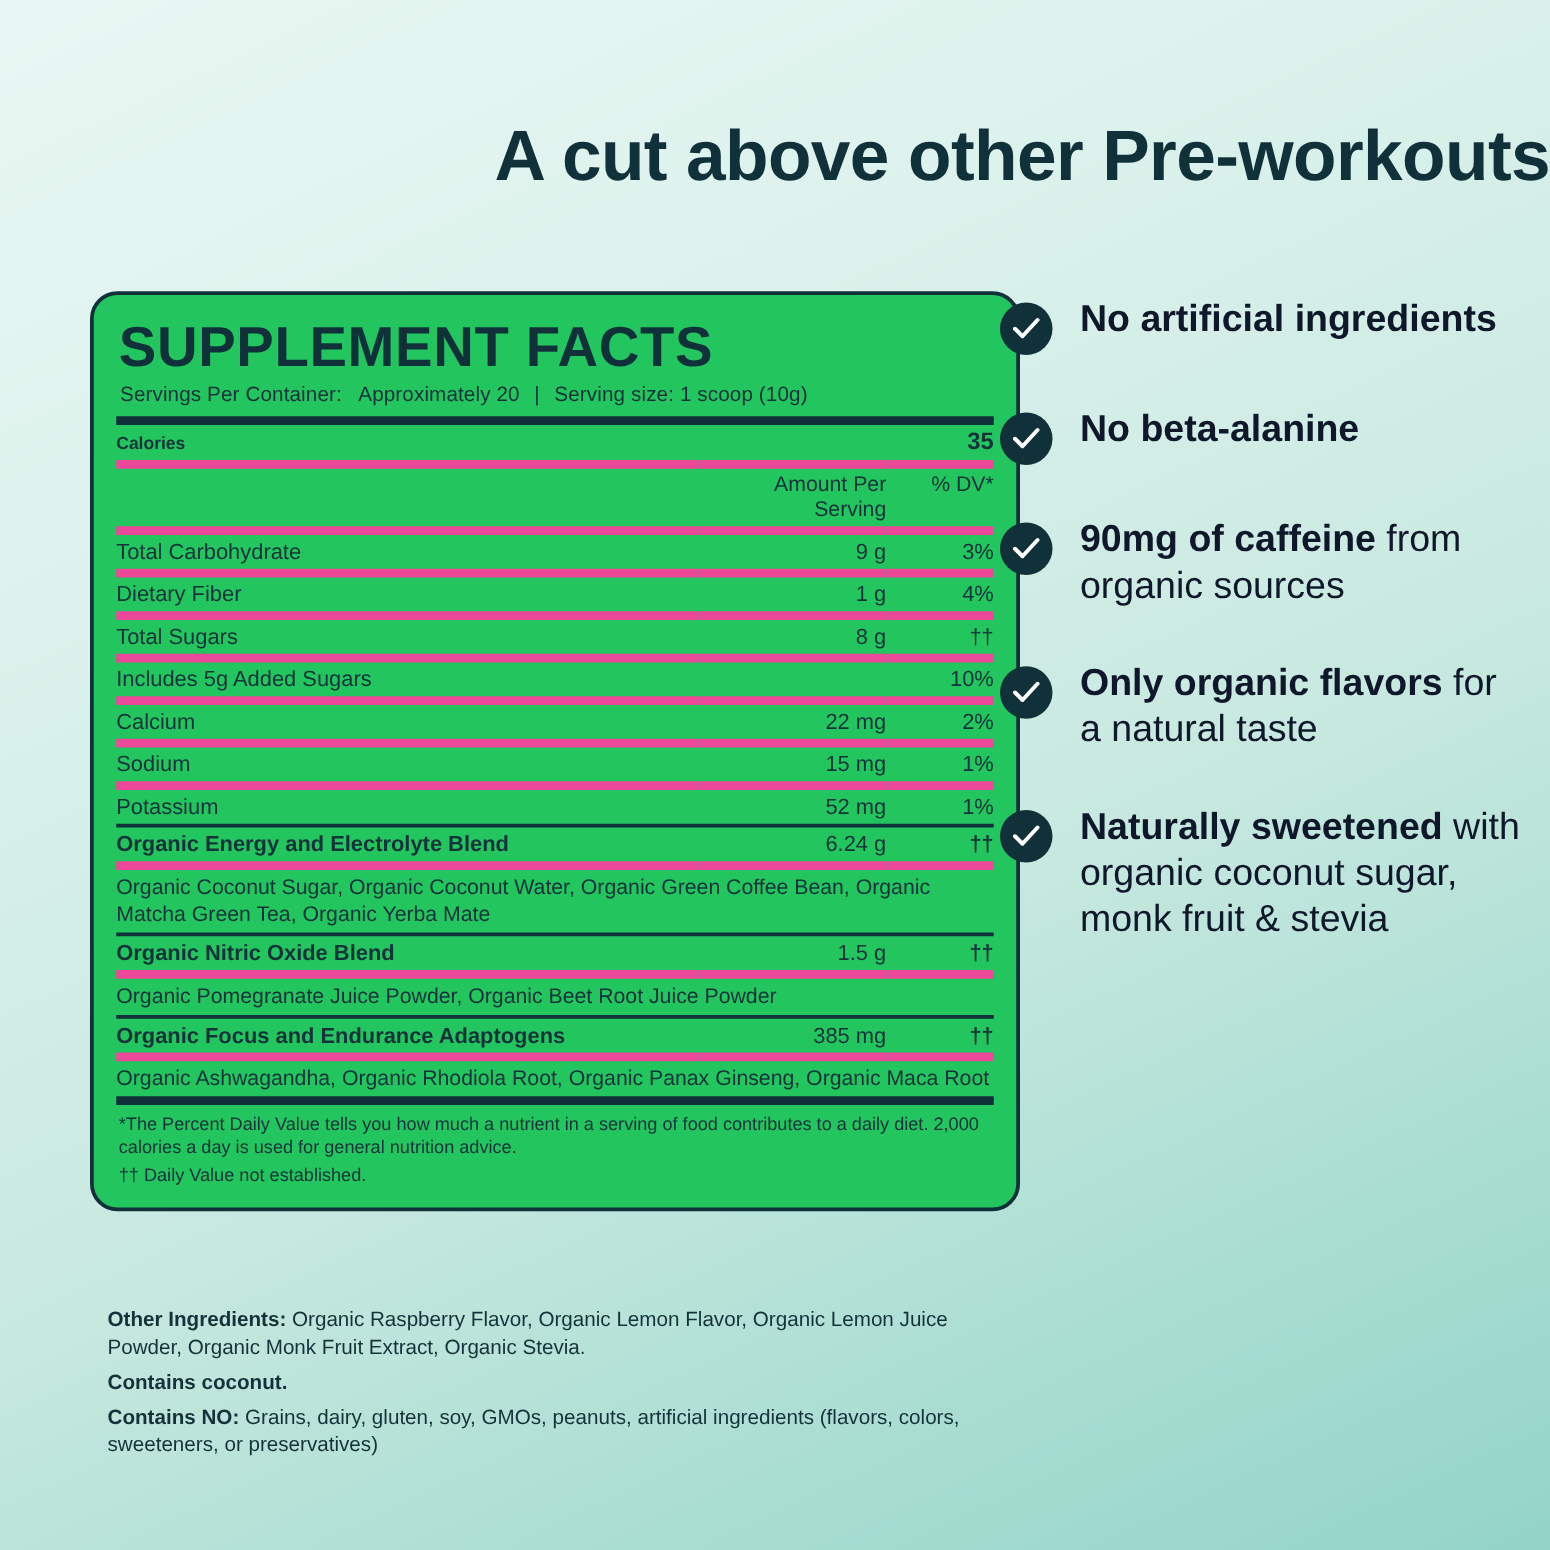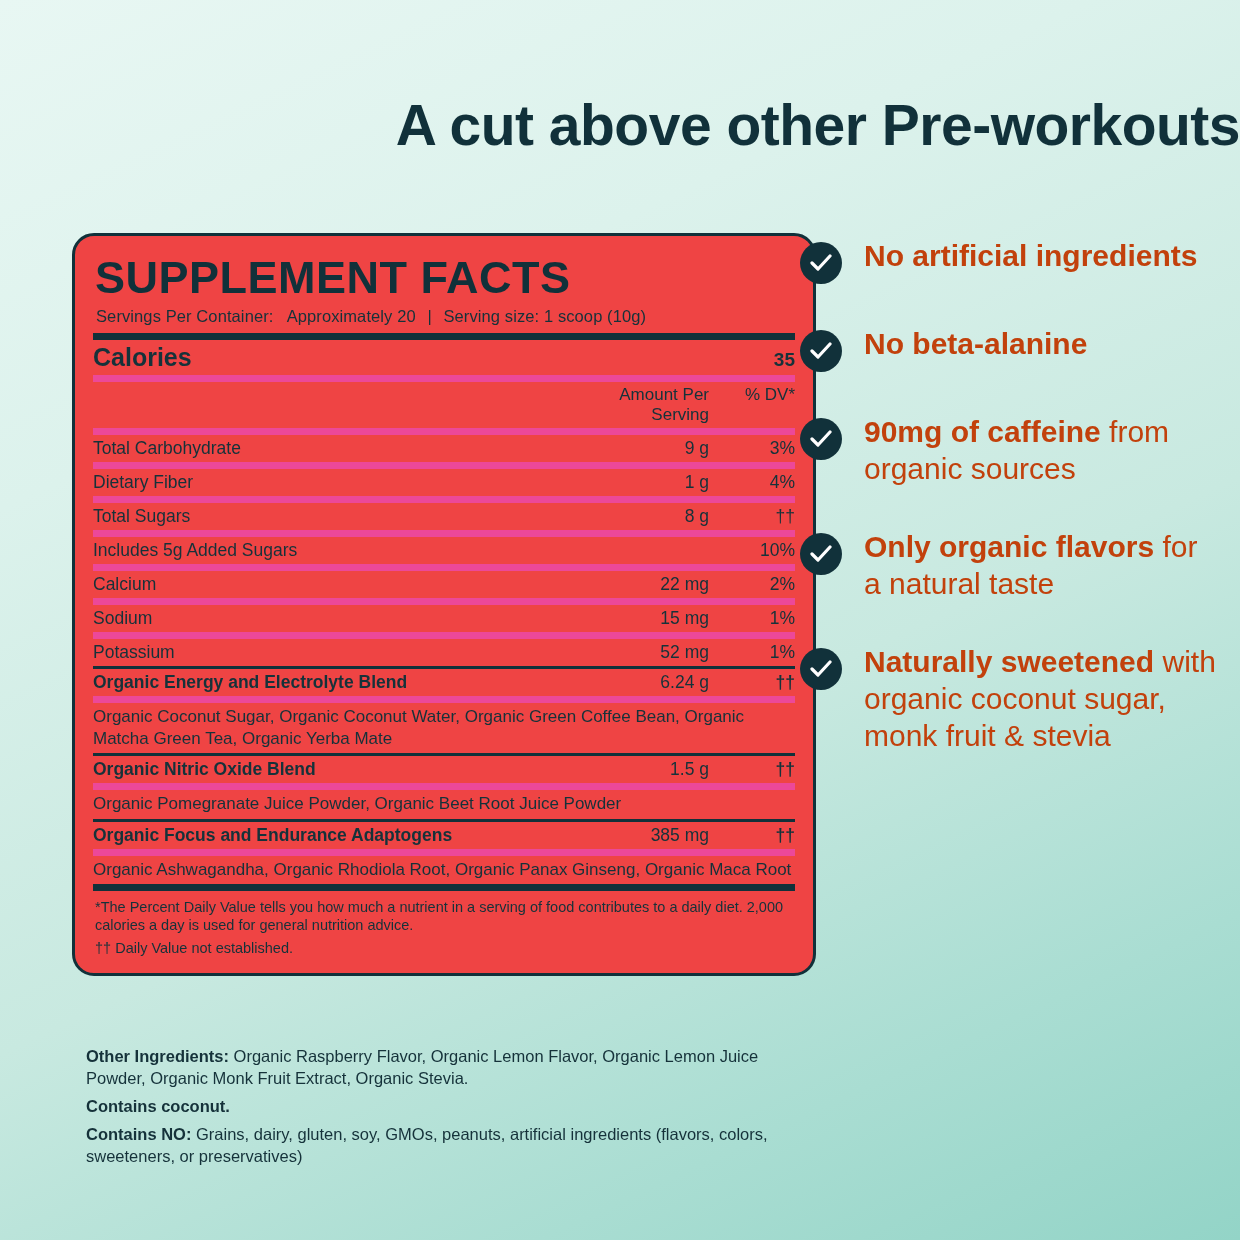--- a/index.html
+++ b/index.html
@@ -34,21 +34,21 @@
     letter-spacing: -0.5px;
     color: #11313a;
   }
 
   
   .facts-card {
     position: absolute;
     left: 72px;
     top: 233px;
     width: 744px;
-    background: #ef4444;
+    background: #22c55e;
     border: 3px solid #11313a;
     border-radius: 22px;
     box-sizing: border-box;
     padding: 14px 18px 10px 18px;
   }
   .facts-title {
     font-size: 45px;
     font-weight: bold;
     letter-spacing: 0.5px;
     color: #11313a;
@@ -77,21 +77,21 @@
     vertical-align: baseline;
   }
   td.name { text-align: left; }
   td.amt  { text-align: right; width: 150px; padding-right: 34px;}
   td.dv   { text-align: right; width: 86px; }
 
   .row-line td { border-top: 7px solid #ec4899; }
   .row-first td { border-top: none; }
 
   .bold { font-weight: bold; }
-  .cal-row td { font-size: 25px; font-weight: bold; padding: 5px 0 4px; }
+  .cal-row td { font-size: 14px; font-weight: bold; padding: 5px 0 4px; }
   .cal-row td.dv { font-size: 19px; }
 
   .hdr-row td {
     font-size: 17px;
     padding-bottom: 3px;
     padding-top: 2px;
   }
   .indent1 { padding-left: 16px; }
   .indent2 { padding-left: 32px; }
 
@@ -147,21 +147,21 @@
     border-radius: 50%;
     background: #11313a;
     margin-right: 22px;
     margin-top: 4px;
     position: relative;
   }
   .check svg { position: absolute; left: 10px; top: 11px; }
   .btext {
     font-size: 30px;
     line-height: 1.22;
-    color: #c2410c;
+    color: #0f172a;
     font-weight: normal;
   }
   .btext b { font-weight: bold; }
 </style>
 </head>
 <body>
 
 <div class="page">
 
   <div class="headline">A cut above other Pre-workouts</div>

